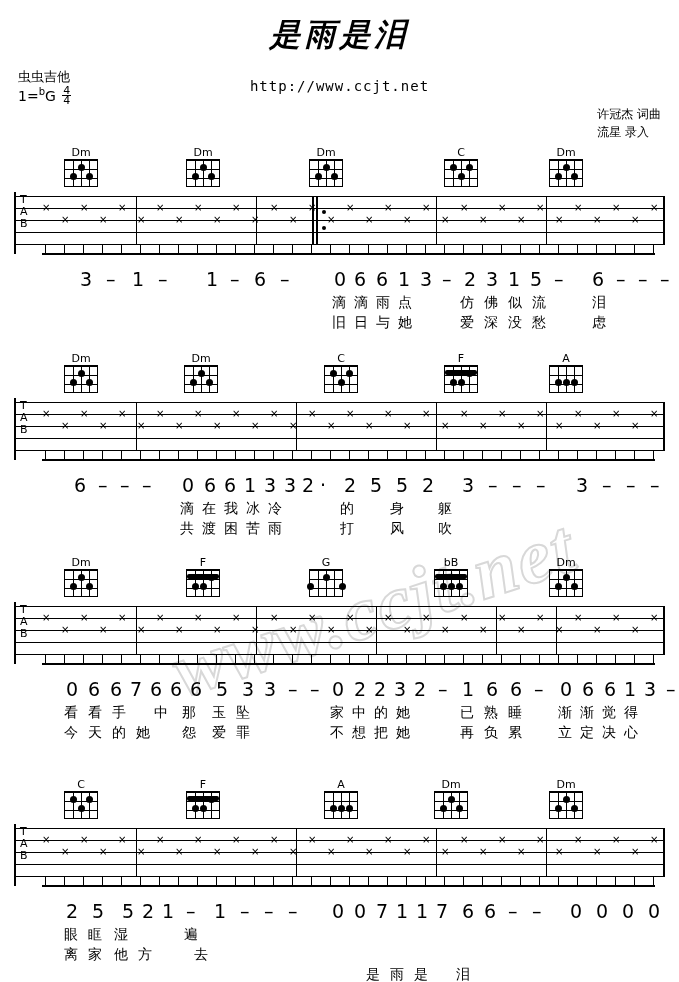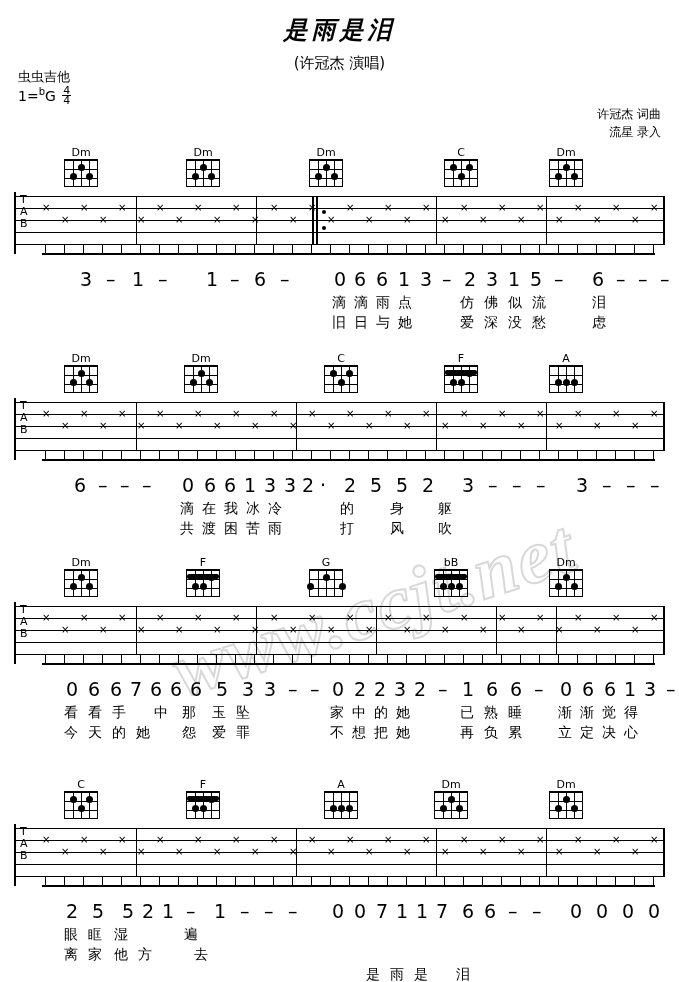--- a/index.html
+++ b/index.html
@@ -1,31 +1,31 @@
 <!DOCTYPE html>
 <html><head>
 <meta charset="utf-8">
 <style>
   html,body{margin:0;padding:0;background:#ffffff;}
   body{width:679px;height:982px;position:relative;font-family:"Liberation Serif",serif;color:#000;overflow:hidden;}
   .sheet{position:absolute;inset:0;}
 
   
-  .title{position:absolute;top:14px;left:0;width:679px;text-align:center;font-family:"DejaVu Sans",sans-serif;font-weight:bold;font-size:24px;letter-spacing:4px;font-style:italic;}
+  .title{position:absolute;top:14px;left:0;width:679px;text-align:center;font-family:"DejaVu Sans",sans-serif;font-weight:bold;font-size:31px;letter-spacing:4px;font-style:italic;}
   .subtitle{position:absolute;top:54px;left:0;width:679px;text-align:center;font-family:"DejaVu Sans",sans-serif;font-size:15px;}
   .url{position:absolute;top:78px;left:0;width:679px;text-align:center;font-family:"DejaVu Sans Mono",monospace;font-size:14px;letter-spacing:1px;}
 
   .meta-left{position:absolute;left:18px;top:68px;font-family:"DejaVu Sans",sans-serif;font-size:13px;}
   .key{position:absolute;left:18px;top:86px;font-family:"DejaVu Sans",sans-serif;font-size:14px;}
   .key .sup{font-size:10px;vertical-align:super;}
   .ts{display:inline-block;vertical-align:-3px;line-height:9px;font-size:11px;text-align:center;margin-left:2px;}
   .ts b{display:block;font-weight:normal;border-bottom:1px solid #000;padding:0 1px;}
   .capo{position:absolute;left:18px;top:120px;font-family:"DejaVu Sans",sans-serif;font-size:13px;}
   .credit1{position:absolute;right:18px;top:106px;font-family:"DejaVu Sans",sans-serif;font-size:12px;}
-  .credit2{position:absolute;right:18px;top:124px;font-family:"DejaVu Sans",sans-serif;font-size:12px;}
+  .credit2{position:absolute;right:30px;top:124px;font-family:"DejaVu Sans",sans-serif;font-size:12px;}
 
   
   .watermark{position:absolute;left:165px;top:565px;font-family:"Liberation Serif",serif;font-size:76px;font-weight:bold;font-style:italic;color:rgba(255,255,255,0);-webkit-text-stroke:2px #d8d8d8;transform:rotate(-18deg);white-space:nowrap;letter-spacing:2px;pointer-events:none;}
 
   
   .system{position:absolute;left:14px;width:651px;}
   .chordrow{position:relative;height:46px;}
   .chordbox{position:absolute;width:42px;}
   .chordbox .cname{font-family:"DejaVu Sans",sans-serif;font-size:11px;text-align:center;height:13px;line-height:13px;}
   .grid{position:relative;margin:0 auto;width:34px;height:28px;box-sizing:border-box;border:1px solid #000;border-top:2px solid #000;}
@@ -60,21 +60,21 @@
   .notes .n{position:absolute;top:0;}
   .lyr{position:relative;height:20px;font-family:"DejaVu Sans",sans-serif;font-size:14px;}
   .lyr .w{position:absolute;top:0;white-space:nowrap;}
 </style>
 </head>
 <body>
 
 <div class="sheet">
 
   <div class="title">是雨是泪</div>
-  <div class="subtitle">(许冠杰 演唱)</div>
+  <div class="url">http://www.ccjt.net</div>
 
   <div class="meta-left">虫虫吉他</div>
 
   <div class="key">
     <span>1=</span><span class="sup">b</span><span>G</span>
     <span class="ts">
       <b>4</b>
       <span>4</span>
     </span>
   </div>

